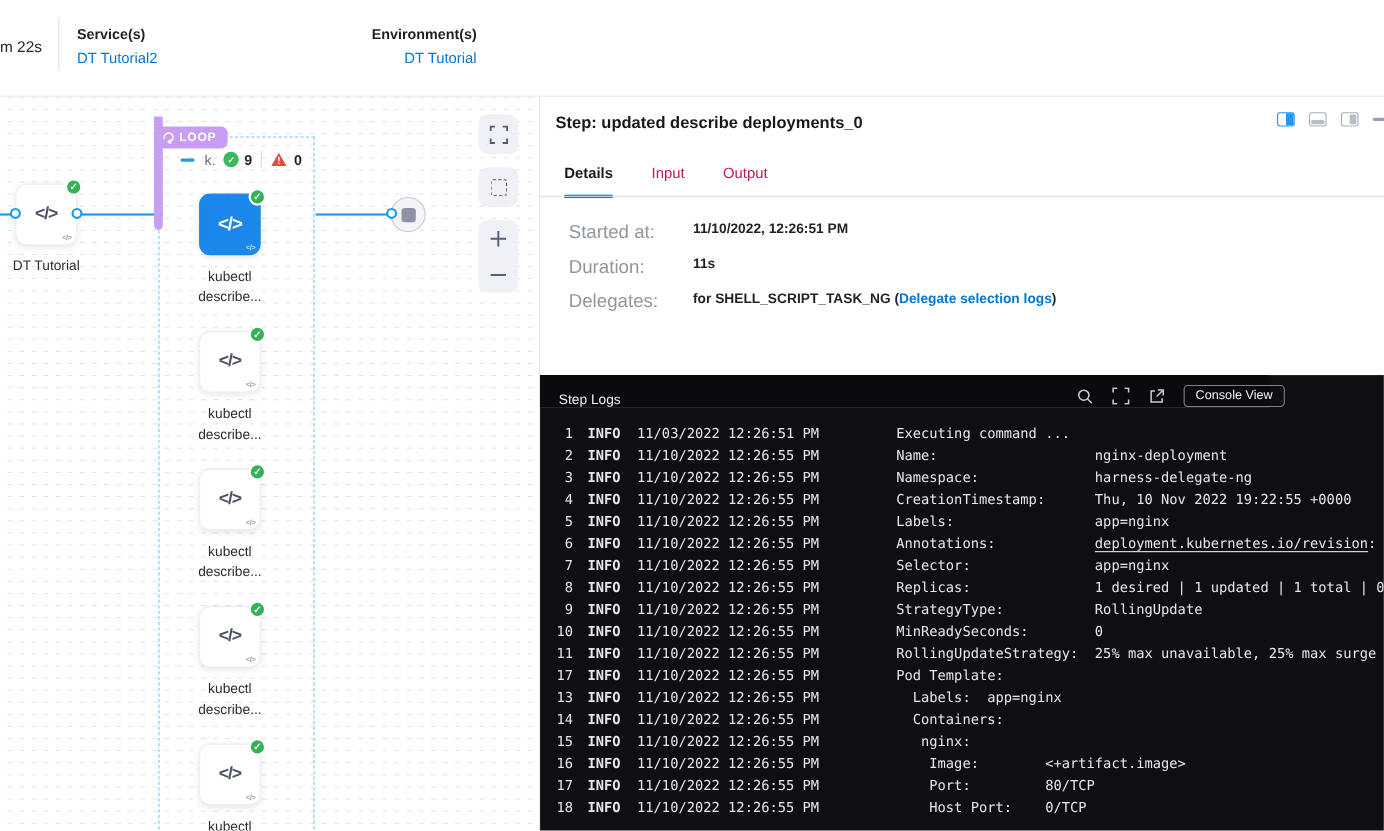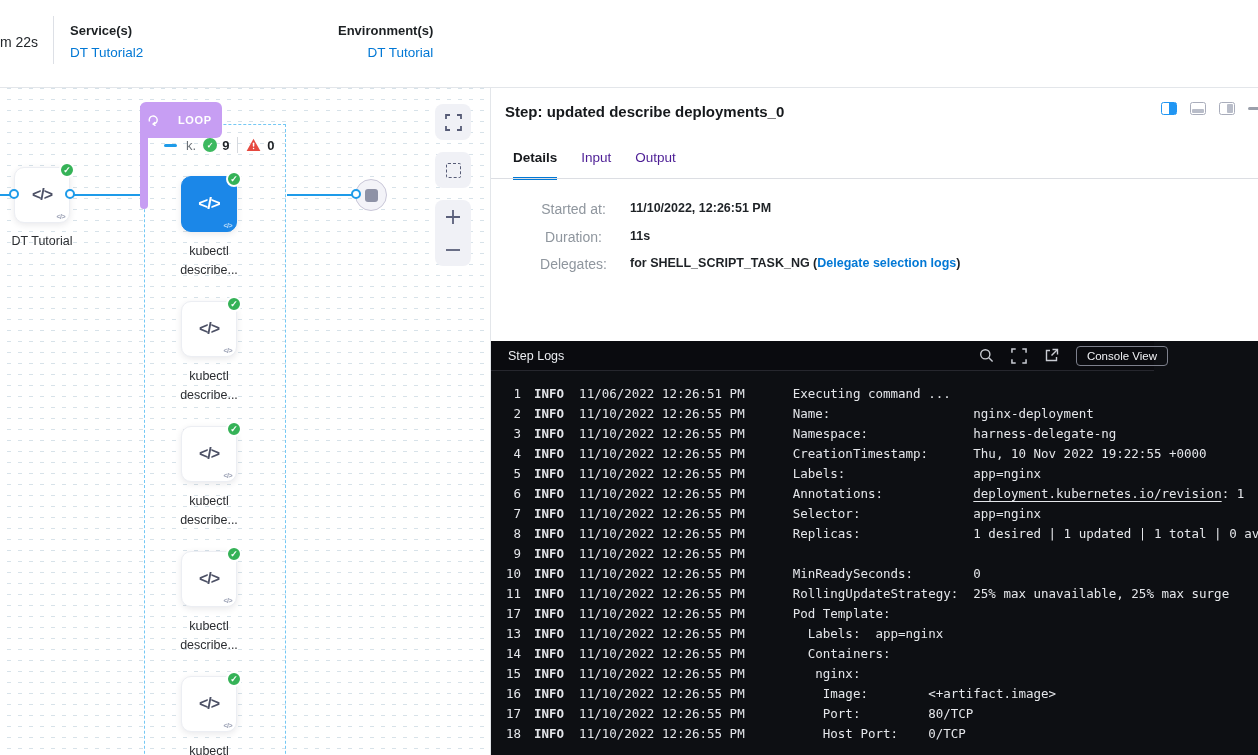--- a/index.html
+++ b/index.html
@@ -32,23 +32,23 @@
   .step-node.selected { background:#1b87e8; border-color:#1b87e8; }
   .step-node.selected .code-glyph { color:#fff; font-size:17px; }
   .corner-glyph { position:absolute; right:4px; bottom:2px; font-size:7px; font-weight:bold;
                   color:#9aa0b4; letter-spacing:-0.5px; }
   .step-node.selected .corner-glyph { color:#bcdcf8; }
   .check-badge { position:absolute; top:-6px; right:-6px; width:16px; height:16px; border-radius:50%;
                  background:#35b257; border:2px solid #fff; color:#fff; font-size:9px; font-weight:bold;
                  display:flex; align-items:center; justify-content:center; }
   .node-label { position:absolute; width:110px; text-align:center; font-size:12.5px; color:#2b2d31;
                 line-height:19px; }
-  #loop-badge { position:absolute; left:140px; top:14px; height:36px; padding:0 10px 0 7px;
+  #loop-badge { position:absolute; left:140px; top:27px; height:20px; padding:0 10px 0 7px;
                 background:#c79ef3; border-radius:6px 6px 6px 0; display:flex; align-items:center;
-                gap:19px; color:#fff; font-size:11px; font-weight:bold; letter-spacing:.6px; z-index:3; }
+                gap:4px; color:#fff; font-size:11px; font-weight:bold; letter-spacing:.6px; z-index:3; }
   #loop-bar { position:absolute; left:140px; top:18px; width:8px; height:103px; background:#c79ef3;
               border-radius:0 0 4px 4px; z-index:2; }
   #loop-box { position:absolute; left:144px; top:36px; width:142px; height:700px;
               border:1px dashed #74c8f4; z-index:1; }
   #matrix-header { position:absolute; left:164px; top:48px; height:18px; display:flex;
                    align-items:center; z-index:3; }
   #matrix-collapse { width:13px; height:3px; background:#1e9be9; border-radius:2px; cursor:pointer; }
   #matrix-name { margin-left:9px; font-size:13px; color:#6b7177; }
   .mini-check { margin-left:7px; width:14px; height:14px; border-radius:50%; background:#3cb95f;
                 color:#fff; font-size:8px; font-weight:bold; display:flex; align-items:center;
@@ -75,47 +75,47 @@
   #panel { position:absolute; left:491px; top:88px; width:767px; height:253px; background:#fff; }
   #panel-title { position:absolute; left:14px; top:15px; font-size:15px; font-weight:bold; color:#16191c; }
   #panel-icons { position:absolute; right:0; top:14px; display:flex; align-items:center; gap:13px; }
   .layout-ic { width:16px; height:13px; border-radius:2.5px; position:relative; cursor:pointer; }
   .layout-ic.active { border:1.5px solid #2196f3; background:linear-gradient(90deg,#fff 0 50%,#2196f3 50% 100%); }
   .layout-ic.plain  { border:1.5px solid #a9adbb; background:#fff; }
   .layout-ic .strip-bottom { position:absolute; left:1px; right:1px; bottom:1px; height:4px; background:#b9bdc9; border-radius:1px; }
   .layout-ic .strip-right  { position:absolute; top:1px; bottom:1px; right:1px; width:6px; background:#b9bdc9; border-radius:1px; }
   #panel-collapse { width:14px; height:2.5px; background:#9aa0ab; border-radius:2px; margin-right:-4px; cursor:pointer; }
 
-  #tabs { position:absolute; left:22px; top:62px; display:flex; gap:24px; }
-  .tab { font-size:13.5px; color:#4c1d95; padding-bottom:12px; cursor:pointer; }
+  #tabs { position:absolute; left:22px; top:62px; display:flex; gap:35px; }
+  .tab { font-size:13.5px; color:#be185d; padding-bottom:12px; cursor:pointer; }
   .tab.active { color:#17191d; font-weight:bold; border-bottom:3px solid #0278d5; }
   #tabs-border { position:absolute; left:0; top:90px; width:767px; height:1px; background:#dcdee3; }
 
   #details { position:absolute; left:26px; top:113px; }
   .detail-row { display:flex; margin-bottom:11.5px; }
-  .detail-label { width:113px; font-size:14px; color:#8f969e;text-align:center; }
+  .detail-label { width:113px; font-size:17px; color:#8f969e; }
   .detail-value { font-size:12.5px; font-weight:bold; color:#1e2226; white-space:pre; }
   .detail-value .dlink { color:#0278d5; cursor:pointer; }
 
   
   #logs { position:absolute; left:491px; top:341px; width:767px; height:414px; background:#0d0f13; }
   #logs-header { position:absolute; left:0; top:0; width:663px; height:30px; background:#0a0b0f;
-                 border-bottom:1px solid #26272e; display:flex; align-items:center; }
+                 border-bottom:1px solid #26272e; display:flex; align-items:flex-end; }
   #logs-title { margin-left:17px; font-size:12.5px; color:#eceef2; }
   #logs-actions { margin-left:auto; display:flex; align-items:center; gap:17px; color:#c9ccd3; margin-right:-14px; }
   #console-view-btn { border:1px solid #7d808c; border-radius:4px; padding:3px 10px; font-size:11.5px;
                       color:#f0f1f4; white-space:nowrap; cursor:pointer; background:transparent; }
   #log-body { position:absolute; left:0; top:30px; width:767px; height:384px; overflow:hidden;
               padding:13px 0 0 8px; font-family:"DejaVu Sans Mono", monospace; font-size:12.5px;
               color:#e4e6ea; }
   .log-line { display:flex; height:20px; line-height:20px; white-space:pre; }
   .log-num { width:22px; text-align:right; flex:none; }
   .log-level { margin-left:13px; flex:none;font-weight:bold; }
   .log-time { margin-left:15px; flex:none; }
-  .log-msg { margin-left:24px; flex:none;padding-left:24px; }
+  .log-msg { margin-left:46px; flex:none;padding-left:24px; }
   .log-msg .u { text-decoration:underline; text-underline-offset:2.5px; }
   svg { display:block; }
 </style>
 </head>
 <body>
 
 <div id="topbar">
   <div id="duration">m 22s</div>
   <div class="vdiv"></div>
   <div class="meta-group" style="left:70px;">
@@ -292,29 +292,29 @@
       </svg>
       <svg width="15" height="15" viewBox="0 0 15 15" fill="none" stroke="currentColor" stroke-width="1.4">
         <path d="M6 2.5 H2.5 V12.5 H12.5 V9"></path>
           <path d="M8.5 1.5 H13.5 V6.5"></path>
           <path d="M13 2 L7.5 7.5"></path>
       </svg>
       <button id="console-view-btn">Console View</button>
     </div>
   </div>
   <div id="log-body">
-      <div class="log-line"><span class="log-num">1</span><span class="log-level">INFO</span><span class="log-time">11/06/2022 12:26:51 PM</span><span class="log-msg">Executing command ...</span></div>
+      <div class="log-line"><span class="log-num">1</span><span class="log-level">INFO</span><span class="log-time">11/03/2022 12:26:51 PM</span><span class="log-msg">Executing command ...</span></div>
       <div class="log-line"><span class="log-num">2</span><span class="log-level">INFO</span><span class="log-time">11/10/2022 12:26:55 PM</span><span class="log-msg">Name:                   nginx-deployment</span></div>
       <div class="log-line"><span class="log-num">3</span><span class="log-level">INFO</span><span class="log-time">11/10/2022 12:26:55 PM</span><span class="log-msg">Namespace:              harness-delegate-ng</span></div>
       <div class="log-line"><span class="log-num">4</span><span class="log-level">INFO</span><span class="log-time">11/10/2022 12:26:55 PM</span><span class="log-msg">CreationTimestamp:      Thu, 10 Nov 2022 19:22:55 +0000</span></div>
       <div class="log-line"><span class="log-num">5</span><span class="log-level">INFO</span><span class="log-time">11/10/2022 12:26:55 PM</span><span class="log-msg">Labels:                 app=nginx</span></div>
       <div class="log-line"><span class="log-num">6</span><span class="log-level">INFO</span><span class="log-time">11/10/2022 12:26:55 PM</span><span class="log-msg"><span>Annotations:            </span><span class="u">deployment.kubernetes.io/revision</span><span>: 1</span></span></div>
       <div class="log-line"><span class="log-num">7</span><span class="log-level">INFO</span><span class="log-time">11/10/2022 12:26:55 PM</span><span class="log-msg">Selector:               app=nginx</span></div>
       <div class="log-line"><span class="log-num">8</span><span class="log-level">INFO</span><span class="log-time">11/10/2022 12:26:55 PM</span><span class="log-msg">Replicas:               1 desired | 1 updated | 1 total | 0 available</span></div>
-      <div class="log-line"><span class="log-num">9</span><span class="log-level">INFO</span><span class="log-time">11/10/2022 12:26:55 PM</span></div>
+      <div class="log-line"><span class="log-num">9</span><span class="log-level">INFO</span><span class="log-time">11/10/2022 12:26:55 PM</span><span class="log-msg">StrategyType:           RollingUpdate</span></div>
       <div class="log-line"><span class="log-num">10</span><span class="log-level">INFO</span><span class="log-time">11/10/2022 12:26:55 PM</span><span class="log-msg">MinReadySeconds:        0</span></div>
       <div class="log-line"><span class="log-num">11</span><span class="log-level">INFO</span><span class="log-time">11/10/2022 12:26:55 PM</span><span class="log-msg">RollingUpdateStrategy:  25% max unavailable, 25% max surge</span></div>
       <div class="log-line"><span class="log-num">17</span><span class="log-level">INFO</span><span class="log-time">11/10/2022 12:26:55 PM</span><span class="log-msg">Pod Template:</span></div>
       <div class="log-line"><span class="log-num">13</span><span class="log-level">INFO</span><span class="log-time">11/10/2022 12:26:55 PM</span><span class="log-msg">  Labels:  app=nginx</span></div>
       <div class="log-line"><span class="log-num">14</span><span class="log-level">INFO</span><span class="log-time">11/10/2022 12:26:55 PM</span><span class="log-msg">  Containers:</span></div>
       <div class="log-line"><span class="log-num">15</span><span class="log-level">INFO</span><span class="log-time">11/10/2022 12:26:55 PM</span><span class="log-msg">   nginx:</span></div>
       <div class="log-line"><span class="log-num">16</span><span class="log-level">INFO</span><span class="log-time">11/10/2022 12:26:55 PM</span><span class="log-msg">    Image:        &lt;+artifact.image&gt;</span></div>
       <div class="log-line"><span class="log-num">17</span><span class="log-level">INFO</span><span class="log-time">11/10/2022 12:26:55 PM</span><span class="log-msg">    Port:         80/TCP</span></div>
       <div class="log-line"><span class="log-num">18</span><span class="log-level">INFO</span><span class="log-time">11/10/2022 12:26:55 PM</span><span class="log-msg">    Host Port:    0/TCP</span></div>
     </div>

